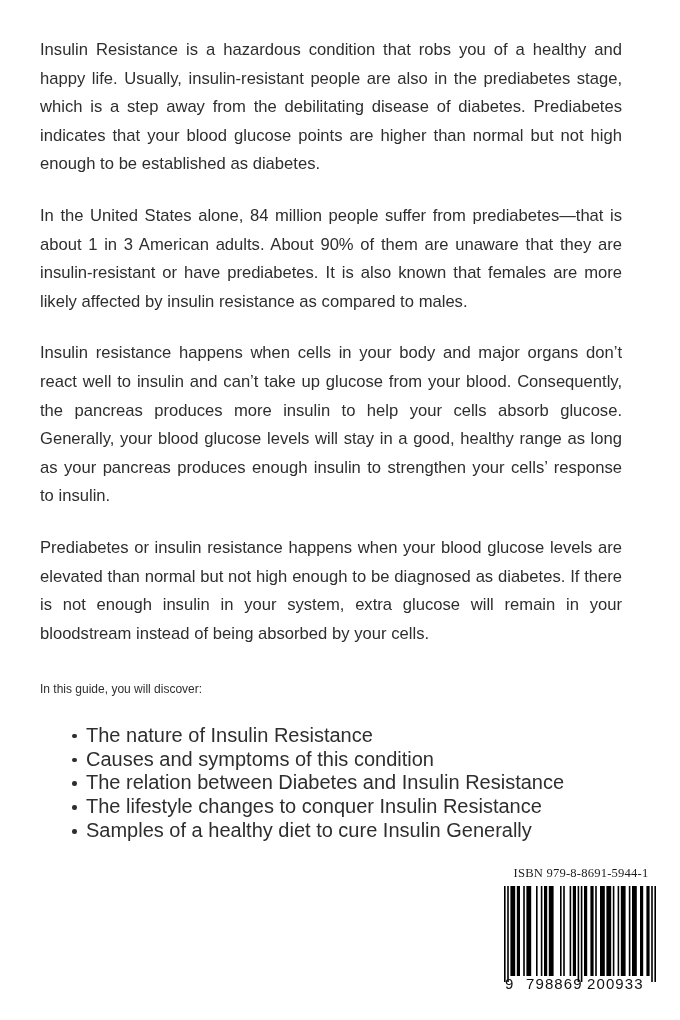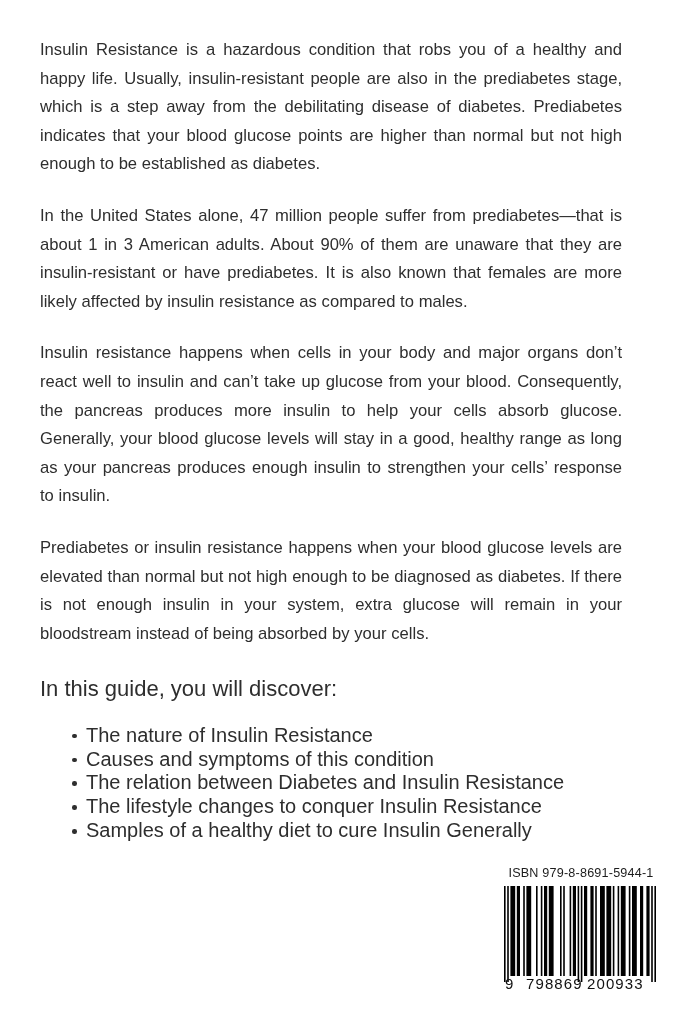--- a/index.html
+++ b/index.html
@@ -36,21 +36,21 @@
     text-justify: inter-word;
     color: #2e2e2e;
     letter-spacing: 0.0px;
     word-spacing: 0.1px;
   }
   p.body-text:last-of-type { margin-bottom: 0; }
 
   .guide-line {
     margin: 0;
     padding-top: 4px;
-    font-size: 22px;
+    font-size: 12px;
     line-height: 28.6px;
     text-align: left;
     color: #2e2e2e;
   }
 
   ul.discover-list {
     margin: 20px 0 0 0;
     padding: 0 0 0 32px;
     list-style: none;
   }
@@ -81,20 +81,21 @@
     width: 152px;
   }
   .isbn-text {
     font-size: 12.6px;
     line-height: 15px;
     color: #1c1c1c;
     text-align: center;
     letter-spacing: 0.2px;
     white-space: nowrap;
     margin-left: 2px;
+    font-family: Liberation Serif, serif;
   }
   .barcode-area {
     position: relative;
     margin-top: 5px;
     height: 108px;
     width: 152px;
   }
   .bars {
     position: absolute;
     left: 0;
@@ -125,21 +126,21 @@
   .bc-right  { left: 83px; }
 </style>
 </head>
 <body>
 
 <div class="page">
 
   <div class="content">
 
     <p class="body-text">Insulin Resistance is a hazardous condition that robs you of a healthy and happy life. Usually, insulin-resistant people are also in the prediabetes stage, which is a step away from the debilitating disease of diabetes. Prediabetes indicates that your blood glucose points are higher than normal but not high enough to be established as diabetes.</p>
-    <p class="body-text">In the United States alone, 47 million people suffer from prediabetes—that is about 1 in 3 American adults. About 90% of them are unaware that they are insulin-resistant or have prediabetes. It is also known that females are more likely affected by insulin resistance as compared to males.</p>
+    <p class="body-text">In the United States alone, 84 million people suffer from prediabetes—that is about 1 in 3 American adults. About 90% of them are unaware that they are insulin-resistant or have prediabetes. It is also known that females are more likely affected by insulin resistance as compared to males.</p>
     <p class="body-text">Insulin resistance happens when cells in your body and major organs don’t react well to insulin and can’t take up glucose from your blood. Consequently, the pancreas produces more insulin to help your cells absorb glucose. Generally, your blood glucose levels will stay in a good, healthy range as long as your pancreas produces enough insulin to strengthen your cells’ response to insulin.</p>
     <p class="body-text">Prediabetes or insulin resistance happens when your blood glucose levels are elevated than normal but not high enough to be diagnosed as diabetes. If there is not enough insulin in your system, extra glucose will remain in your bloodstream instead of being absorbed by your cells.</p>
 
     <p class="guide-line">In this guide, you will discover:</p>
 
     <ul class="discover-list">
       <li>The nature of Insulin Resistance</li>
       <li>Causes and symptoms of this condition</li>
       <li>The relation between Diabetes and Insulin Resistance</li>
       <li>The lifestyle changes to conquer Insulin Resistance</li>

